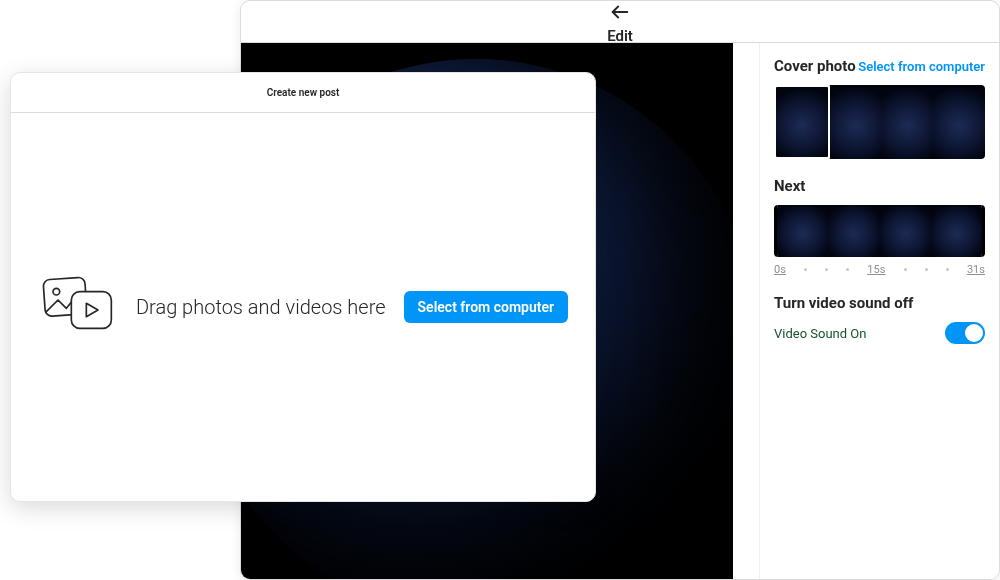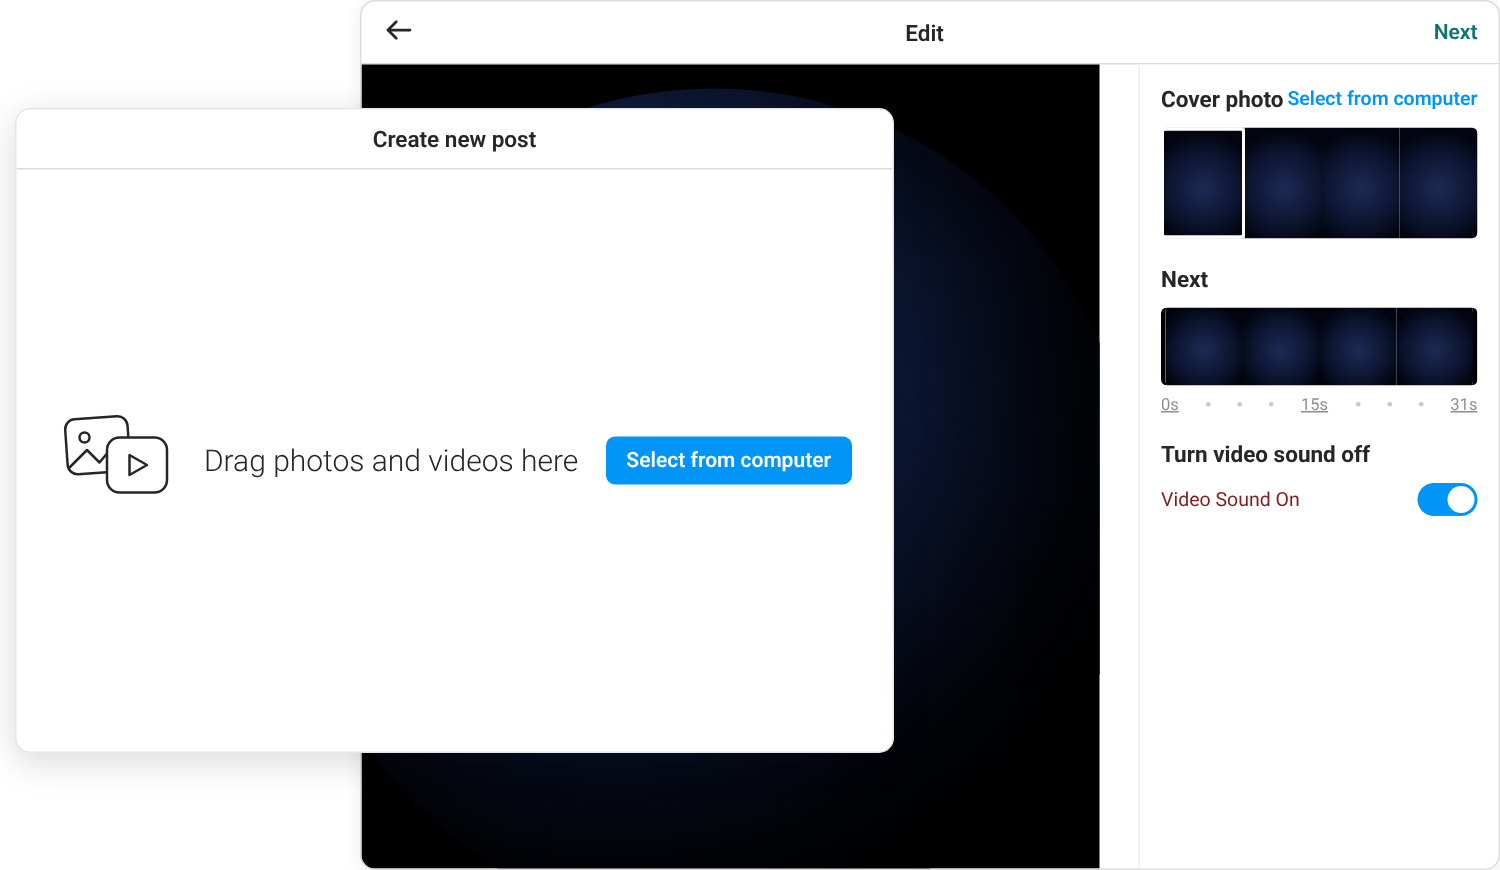--- a/index.html
+++ b/index.html
@@ -1,20 +1,20 @@
 <!DOCTYPE html>
 <html><head>
 <meta charset="utf-8">
 <style>
 * { margin: 0; padding: 0; box-sizing: border-box; font-family: -apple-system, BlinkMacSystemFont, "Segoe UI", Roboto, Helvetica, Arial, sans-serif; }
 body { width: 1000px; height: 580px; background: #fff; position: relative; overflow: hidden; }
 
 
 .edit-window { position: absolute; left: 240px; top: 0; width: 760px; height: 580px; border: 1px solid #dbdbdb; border-radius: 10px; overflow: hidden; background: #fff; box-shadow: 0 2px 12px rgba(0,0,0,0.08); }
-.edit-header { height: 42px; border-bottom: 1px solid #dbdbdb; display: flex; align-items: center; justify-content: space-between; padding: 0 14px; }
+.edit-header { height: 42px; border-bottom: 1px solid #dbdbdb; display: flex; align-items: center; justify-content: space-between; padding: 0 14px; flex-direction: column; }
 .edit-header .back { cursor: pointer; }
 .edit-header .title { font-weight: 600; font-size: 15px; color: #262626; }
 .edit-header .next { color: #0f766e; font-weight: 600; font-size: 14px; cursor: pointer; }
 
 .edit-body { display: flex; height: calc(100% - 42px); gap: 26px; }
 
 .preview { flex: 1; background: #000; position: relative; overflow: hidden; }
 .earth { position: absolute; left: 50%; top: 50%; width: 560px; height: 560px; transform: translate(-52%, -45%); border-radius: 50%; background: radial-gradient(circle at 38% 30%, #2a3a68 0%, #14244a 22%, #0b1530 42%, #050914 60%, #000 78%); box-shadow: inset -60px -40px 120px rgba(0,0,0,0.9); }
 .glow { position: absolute; border-radius: 50%; background: rgba(220,200,140,0.28); filter: blur(2px); }
 .g1 { left: 40%; top: 30%; width: 20px; height: 10px; }
@@ -28,29 +28,29 @@
 
 .filmstrip { height: 74px; display: flex; gap: 0; border-radius: 4px; overflow: hidden; margin-bottom: 18px; }
 .filmstrip .frame { flex: 1; background: radial-gradient(circle at 50% 55%, #1c2b55 0%, #0c1430 50%, #020510 80%); border: 0; }
 .filmstrip .frame.selected { border: 2px solid #fff; box-shadow: 0 0 0 1px #bbb; border-radius: 3px; }
 
 .trim-track { height: 52px; display: flex; gap: 0; border-radius: 4px; overflow: hidden; position: relative; border-left: 3px solid #000; border-right: 3px solid #000; }
 .trim-track .frame { flex: 1; background: radial-gradient(circle at 50% 55%, #1c2b55 0%, #0c1430 50%, #020510 80%); }
 .ticks { display: flex; justify-content: space-between; font-size: 11px; color: #8e8e8e; margin-top: 6px; margin-bottom: 18px; text-decoration: underline; }
 .dot { width: 3px; height: 3px; background: #c7c7c7; border-radius: 50%; align-self: center; }
 
-.sound-label { font-size: 13px; color: #7f1d1d; margin-bottom: 0; }
+.sound-label { font-size: 13px; color: #14532d; margin-bottom: 0; }
 .sound-row { display: flex; justify-content: space-between; align-items: center; margin-top: 10px; }
 
 .toggle { width: 40px; height: 22px; background: #0095f6; border-radius: 11px; position: relative; cursor: pointer; }
 .toggle .knob { position: absolute; right: 2px; top: 2px; width: 18px; height: 18px; background: #fff; border-radius: 50%; }
 
 
 .create-modal { position: absolute; left: 10px; top: 72px; width: 586px; height: 430px; background: #fff; border: 1px solid #e6e6e6; border-radius: 10px; box-shadow: 0 6px 24px rgba(0,0,0,0.15); z-index: 10; display: flex; flex-direction: column; }
-.create-header { height: 40px; border-bottom: 1px solid #dbdbdb; display: flex; align-items: center; justify-content: center; font-weight: 600; font-size: 15px; color: #262626; }
+.create-header { height: 40px; border-bottom: 1px solid #dbdbdb; display: flex; align-items: center; justify-content: center; font-weight: 600; font-size: 10px; color: #262626; }
 .create-body { flex: 1; display: flex; flex-direction: row; align-items: center; justify-content: center; gap: 18px; }
 .media-icon svg { stroke: #262626; }
 .drag-text { font-size: 20px; font-weight: 300; color: #262626; }
 .select-btn { background: #0095f6; color: #fff; border: none; border-radius: 6px; padding: 8px 14px; font-size: 14px; font-weight: 600; cursor: pointer; }
 </style>
 </head>
 <body>
 
 <div class="edit-window">
   <div class="edit-header">

